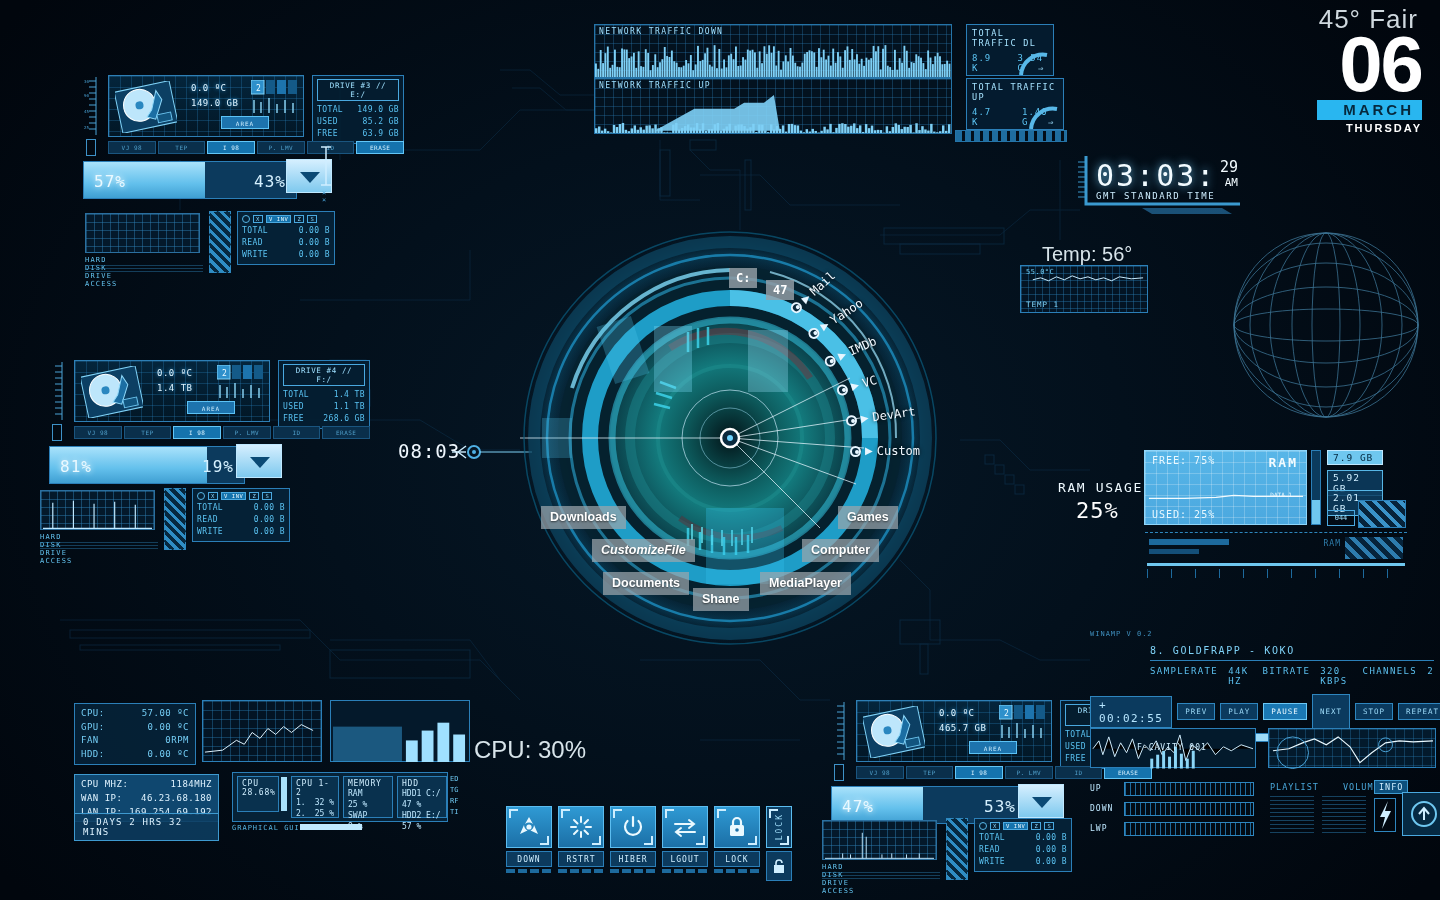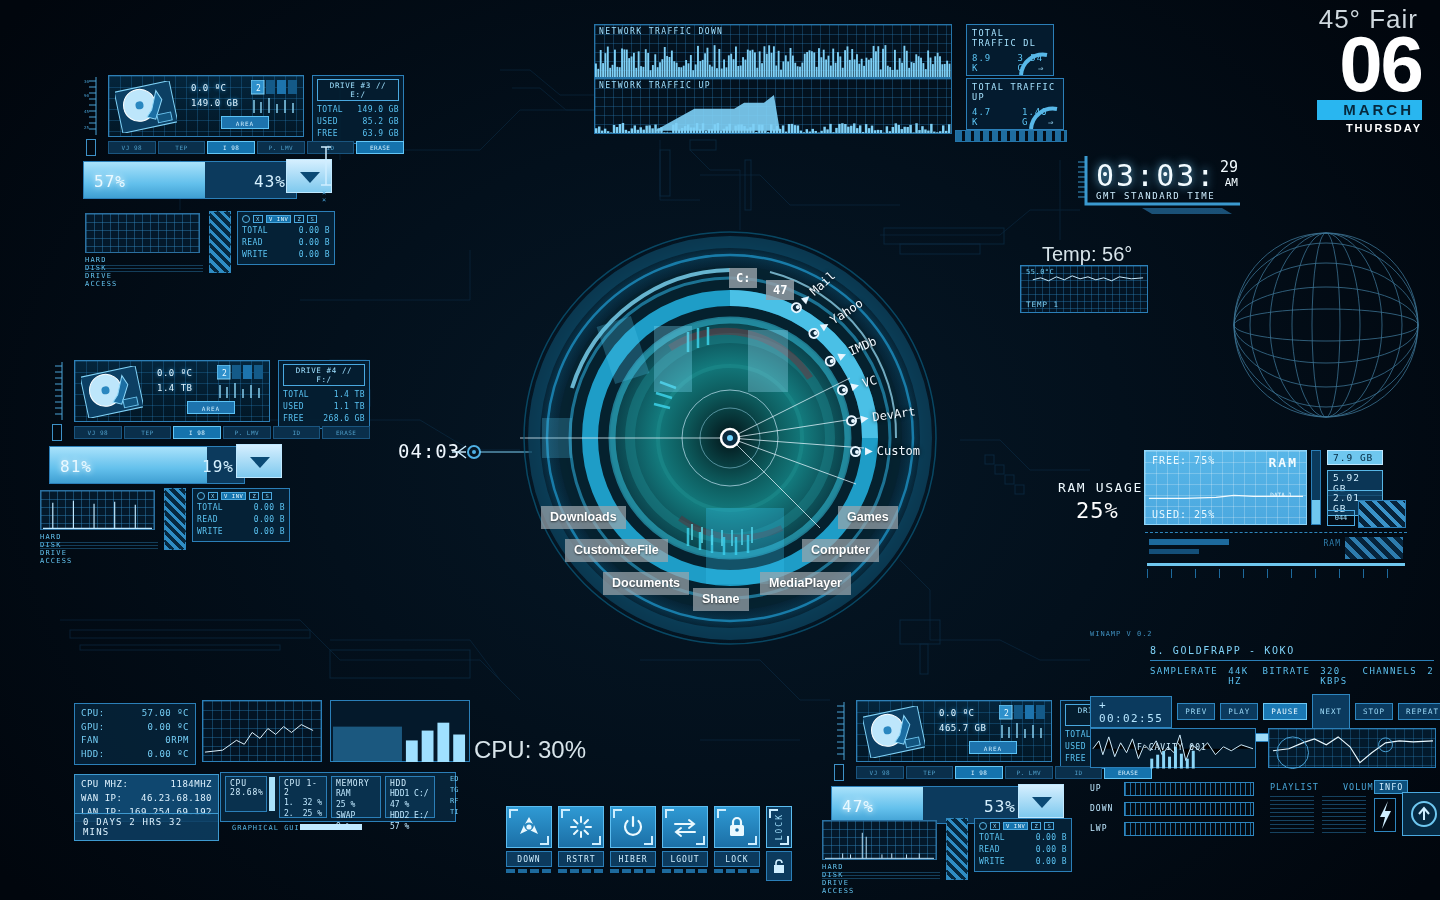--- a/index.html
+++ b/index.html
@@ -861,21 +861,21 @@
           <span>0.00 B</span>
         </div>
       <div class="row">
           <span>WRITE</span>
           <span>0.00 B</span>
         </div>
     </div>
   </div>
 
   <div class="abs" style="left:398px;top:440px;color:#f0f8ff;font-size:19px;font-family:'DejaVu Sans Mono',monospace;letter-spacing:1px;">
-    <span>04:03</span>
+    <span>08:03</span>
   </div>
   <svg class="abs" style="left:452px;top:440px;width:80px;height:24px;" viewBox="0 0 80 24">
     <path d="M0 12 H14" stroke="#cfeeff" stroke-width="1.4"></path>
     <path d="M14 6 L6 12 L14 18" fill="none" stroke="#cfeeff" stroke-width="1.4"></path>
     <circle cx="22" cy="12" r="6" fill="none" stroke="#4fb0e4" stroke-width="2"></circle>
     <circle cx="22" cy="12" r="2" fill="#4fb0e4"></circle>
     <path d="M28 12 H80" stroke="#7fd2f7" stroke-width="1"></path>
   </svg>
   <div class="abs" style="left:474px;top:736px;color:#d8e4ea;font-size:24px;">CPU: 30%</div>
 
@@ -962,21 +962,21 @@
         <span class="tx">DevArt</span>
     </div>
     <div class="menu-item" style="left:330px; top:216px;">
       <span class="dot"></span>
         <span class="arw">▶</span>
         <span class="tx">Custom</span>
     </div>
   </div>
 
   <div class="shortcut" style="left:541px; top:506px;">Downloads</div>
-  <div class="shortcut" style="left:565px; top:539px;">CustomizeFile</div>
+  <div class="shortcut" style="left:592px; top:539px;font-style:italic;">CustomizeFile</div>
   <div class="shortcut" style="left:603px; top:572px;">Documents</div>
   <div class="shortcut" style="left:693px; top:588px;">Shane</div>
   <div class="shortcut" style="left:838px; top:506px;">Games</div>
   <div class="shortcut" style="left:802px; top:539px;">Computer</div>
   <div class="shortcut" style="left:760px; top:572px;">MediaPlayer</div>
 
   <div class="ramlabel" style="left:1058px; top:480px;">RAM USAGE</div>
   <div class="ramval" style="left:1076px; top:498px;">25%</div>
   <div class="ramchart" style="left:1144px; top:450px; width:163px; height:75px;">
     <div class="gl"></div>
@@ -1151,21 +1151,21 @@
         <span>WAN IP:</span>
         <span>46.23.68.180</span>
       </div>
     <div class="row">
         <span>LAN IP:</span>
         <span>169.254.69.192</span>
       </div>
   </div>
   <div class="uptime" style="left:74px;top:813px;width:145px;">0 DAYS  2 HRS 32 MINS</div>
 
-  <div class="abs" style="left:220px;top:772px;width:236px;height:50px;border:1px solid #2b7fb8;background:rgba(8,44,70,.7);padding-left:8px;">
+  <div class="abs" style="left:232px;top:772px;width:216px;height:50px;border:1px solid #2b7fb8;background:rgba(8,44,70,.7);padding-left:8px;">
     <div class="gbox" style="left:4px;top:3px;width:42px;height:36px;">
       <div class="h">CPU</div>
       <div class="h">28.68%</div>
     </div>
     <div style="position:absolute;left:48px;top:4px;width:6px;height:34px;background:#a9e2fb;"></div>
     <div class="gbox" style="left:58px;top:3px;width:48px;height:42px;">
       <div class="h">CPU 1-2</div>
       <div class="r">
           <span>1.</span>
           <span>32 %</span>

